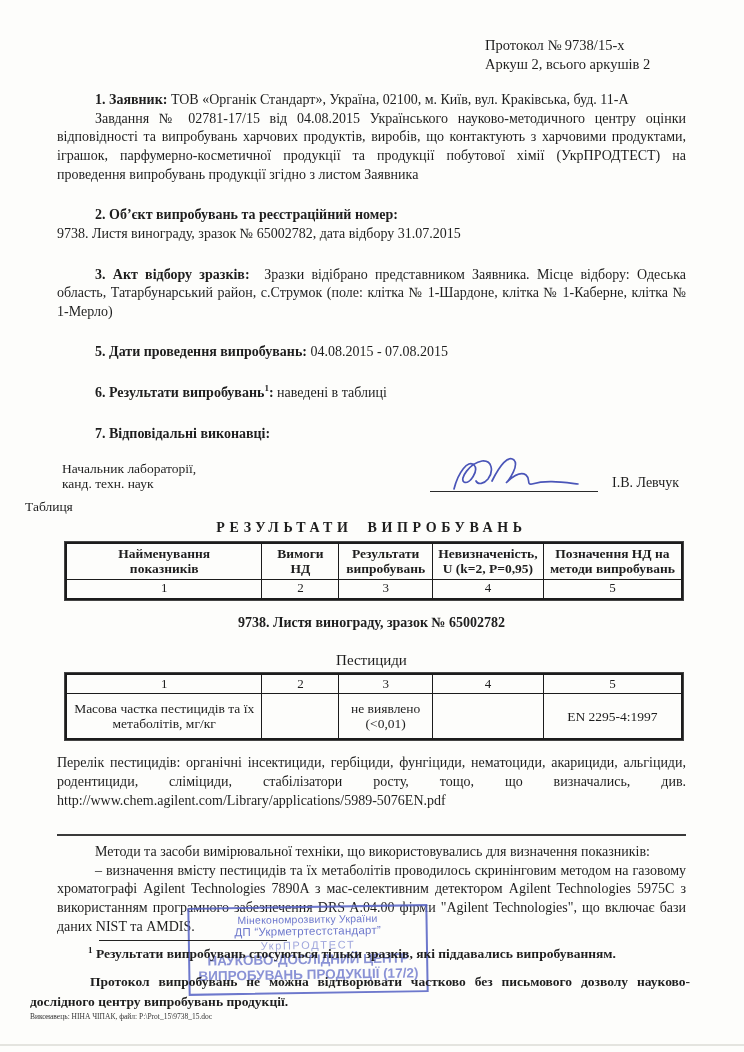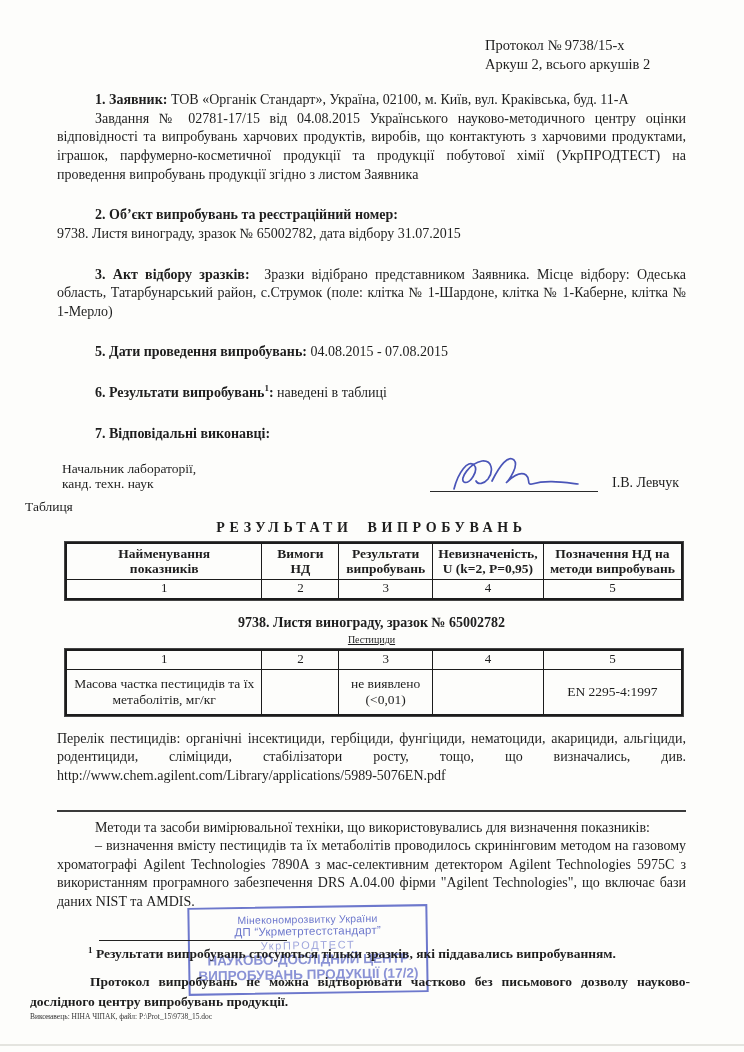--- a/index.html
+++ b/index.html
@@ -35,21 +35,21 @@
   table{border-collapse:collapse;width:618px;margin:4px auto 14px 8px;table-layout:fixed;}
   table,td,th{border:1px solid #1c1c1c;}
   table{border-width:2px;outline:1px solid #444;outline-offset:0px;}
   th{font-weight:bold;font-size:13.5px;text-align:center;padding:2px 2px;white-space:pre-line;line-height:1.15;}
   td{font-size:13.5px;text-align:center;padding:1px 3px;white-space:pre-line;line-height:1.15;}
   td.left{text-align:center;}
   tr.numrow td{height:18px;font-size:13px;padding:0;}
   .t2 td.data{height:42px;}
 
   .sample-title{text-align:center;font-weight:bold;font-size:14px;}
-  .sample-sub{text-align:center;font-size:10px;text-decoration:underline;margin-top:1px;}
+  .sample-sub{text-align:center;font-size:15px;margin-top:19px;}
 
   .divider{margin-top:24px;border:none;border-top:2px solid #3a3a3a;width:100%;}
 
   .footer-area{position:absolute;left:0;top:898px;width:744px;height:154px;font-family:"Liberation Serif","DejaVu Serif",serif;}
   .stamp{
     position:absolute;left:188px;top:8px;width:236px;height:84px;
     border:2.5px solid;transform:rotate(-0.9deg);
     text-align:center;z-index:1;opacity:0.88;
     font-family:"Liberation Sans","DejaVu Sans",sans-serif;
   }

